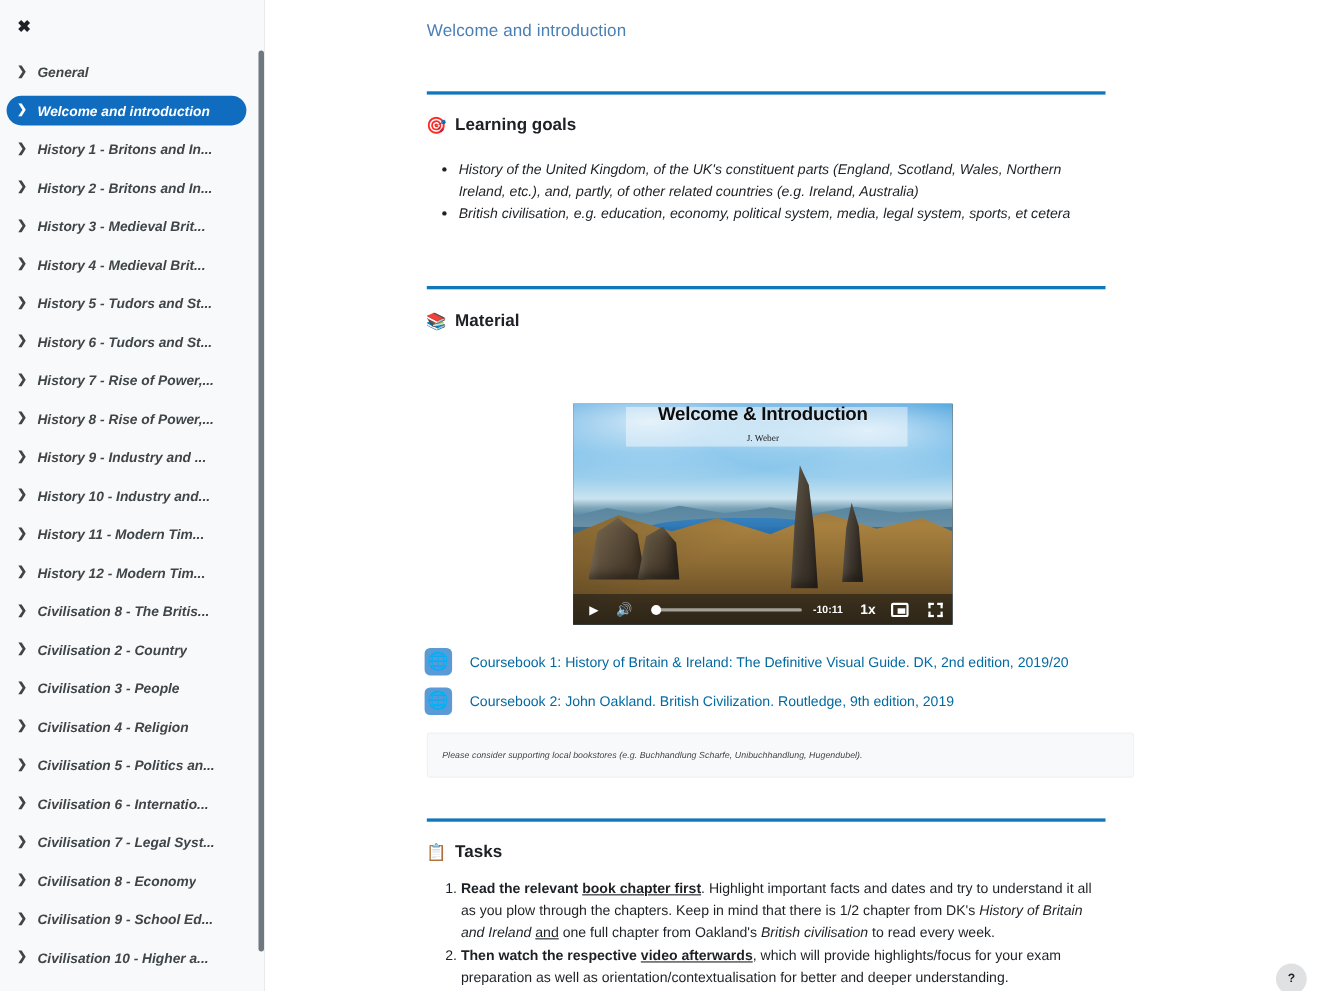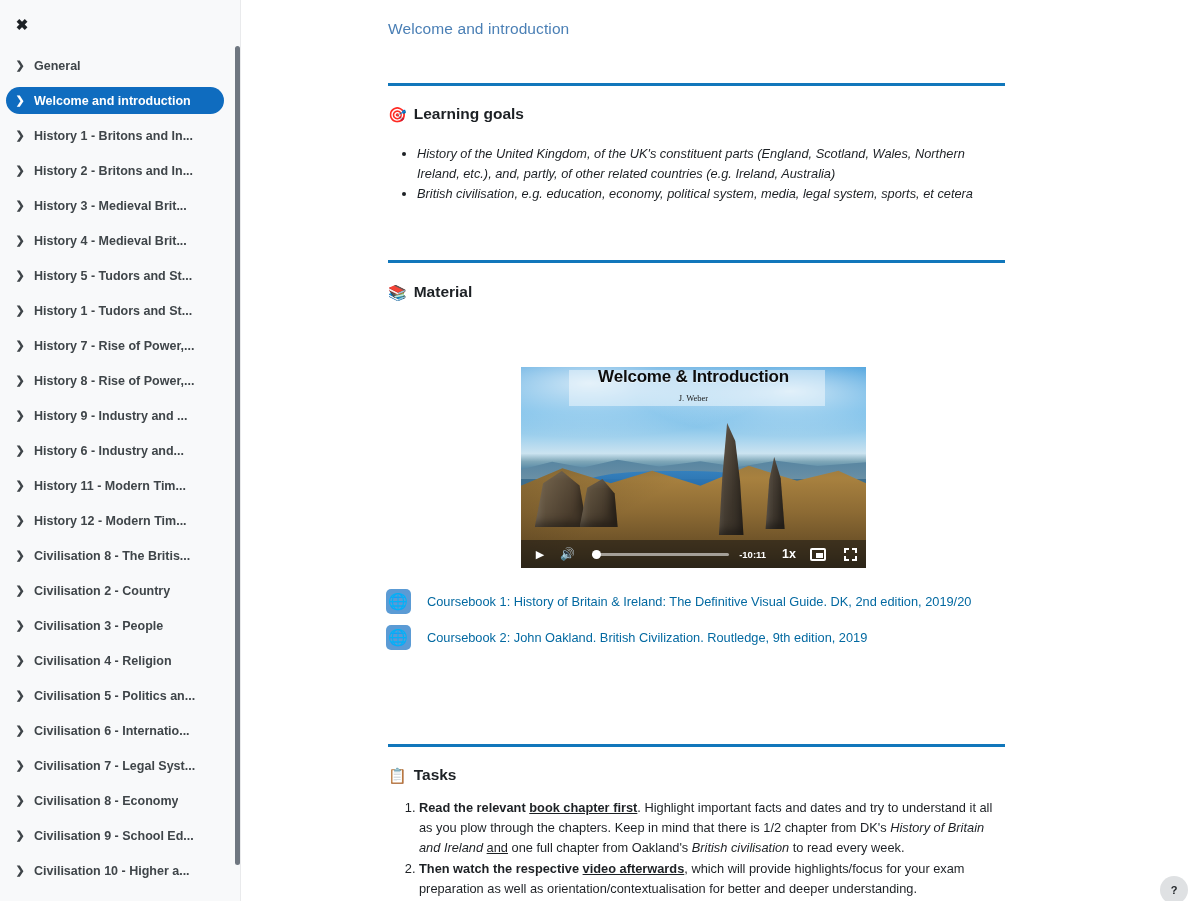--- a/index.html
+++ b/index.html
@@ -47,21 +47,21 @@
     cursor: pointer;
   }
   .nav-item.active { background: #0f6cbf; color: #ffffff; }
   .nav-chev {
     flex: 0 0 auto; width: 16px;
     font-size: 11px; font-weight: bold;
     color: #3f4549; text-align: center;
     margin-right: 6px; line-height: 1;
   }
   .nav-item.active .nav-chev { color: #ffffff; }
-  .nav-label { overflow: hidden; text-overflow: ellipsis; }
+  .nav-label { overflow: hidden; text-overflow: ellipsis; font-style: italic; }
 
   #drawer-scrollbar {
     position: absolute; left: 235px; top: 46px;
     width: 5px; height: 819px;
     background: #6f7780; border-radius: 3px;
     cursor: pointer;
   }
 
   
   #main {
@@ -284,37 +284,37 @@
         <li class="nav-item">
           <span class="nav-chev">❯</span>
           <span class="nav-label">History 4 - Medieval Brit...</span>
         </li>
         <li class="nav-item">
           <span class="nav-chev">❯</span>
           <span class="nav-label">History 5 - Tudors and St...</span>
         </li>
         <li class="nav-item">
           <span class="nav-chev">❯</span>
-          <span class="nav-label">History 1 - Tudors and St...</span>
+          <span class="nav-label">History 6 - Tudors and St...</span>
         </li>
         <li class="nav-item">
           <span class="nav-chev">❯</span>
           <span class="nav-label">History 7 - Rise of Power,...</span>
         </li>
         <li class="nav-item">
           <span class="nav-chev">❯</span>
           <span class="nav-label">History 8 - Rise of Power,...</span>
         </li>
         <li class="nav-item">
           <span class="nav-chev">❯</span>
           <span class="nav-label">History 9 - Industry and ...</span>
         </li>
         <li class="nav-item">
           <span class="nav-chev">❯</span>
-          <span class="nav-label">History 6 - Industry and...</span>
+          <span class="nav-label">History 10 - Industry and...</span>
         </li>
         <li class="nav-item">
           <span class="nav-chev">❯</span>
           <span class="nav-label">History 11 - Modern Tim...</span>
         </li>
         <li class="nav-item">
           <span class="nav-chev">❯</span>
           <span class="nav-label">History 12 - Modern Tim...</span>
         </li>
         <li class="nav-item">
@@ -415,20 +415,23 @@
 
     <div class="resource" style="top:589px">
       <span class="res-icon">🌐</span>
       <a class="res-link" href="#">Coursebook 1: History of Britain &amp; Ireland: The Definitive Visual Guide. DK, 2nd edition, 2019/20</a>
     </div>
     <div class="resource" style="top:625px">
       <span class="res-icon">🌐</span>
       <a class="res-link" href="#">Coursebook 2: John Oakland. British Civilization. Routledge, 9th edition, 2019</a>
     </div>
 
+    <div id="note-box">
+      <span id="note-text">Please consider supporting local bookstores (e.g. Buchhandlung Scharfe, Unibuchhandlung, Hugendubel).</span>
+    </div>
 
     <div class="hr-blue" style="top:744px"></div>
     <div class="section-head" style="top:766px">
       <span class="section-emoji">📋</span>
       <span>Tasks</span>
     </div>
     <ol id="tasks-list">
         <li><span class="b">Read the relevant </span><span class="b u">book chapter first</span><span>. Highlight important facts and dates and try to understand it all as you plow through the chapters. Keep in mind that there is 1/2 chapter from DK's </span><span class="i">History of Britain and Ireland</span><span> </span><span class="u">and</span><span> one full chapter from Oakland's </span><span class="i">British civilisation</span><span> to read every week.</span></li>
         <li><span class="b">Then watch the respective </span><span class="b u">video afterwards</span><span>, which will provide highlights/focus for your exam preparation as well as orientation/contextualisation for better and deeper understanding.</span></li>
       </ol>

